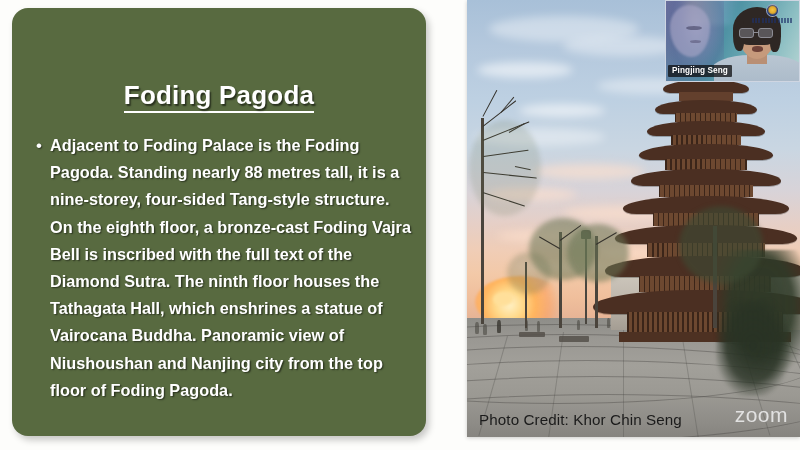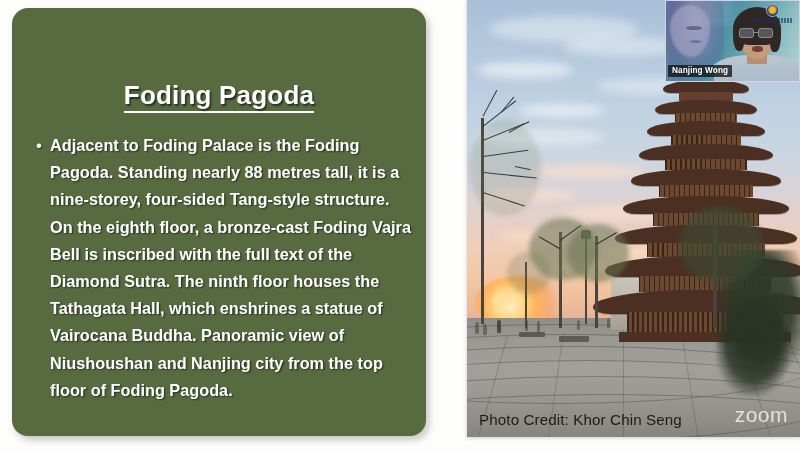--- a/index.html
+++ b/index.html
@@ -751,16 +751,16 @@
       <div class="glass" id="glass-r"></div>
       <div id="glass-bridge"></div>
       <div id="mouth"></div>
     </div>
 
     <div id="tile-logo">
       <div id="tile-logo-badge"></div>
       <div id="tile-logo-text"></div>
     </div>
 
-    <div id="tile-name">Nanjing Wong</div>
+    <div id="tile-name">Pingjing Seng</div>
   </div>
 
 </div>
 
 </body></html>

